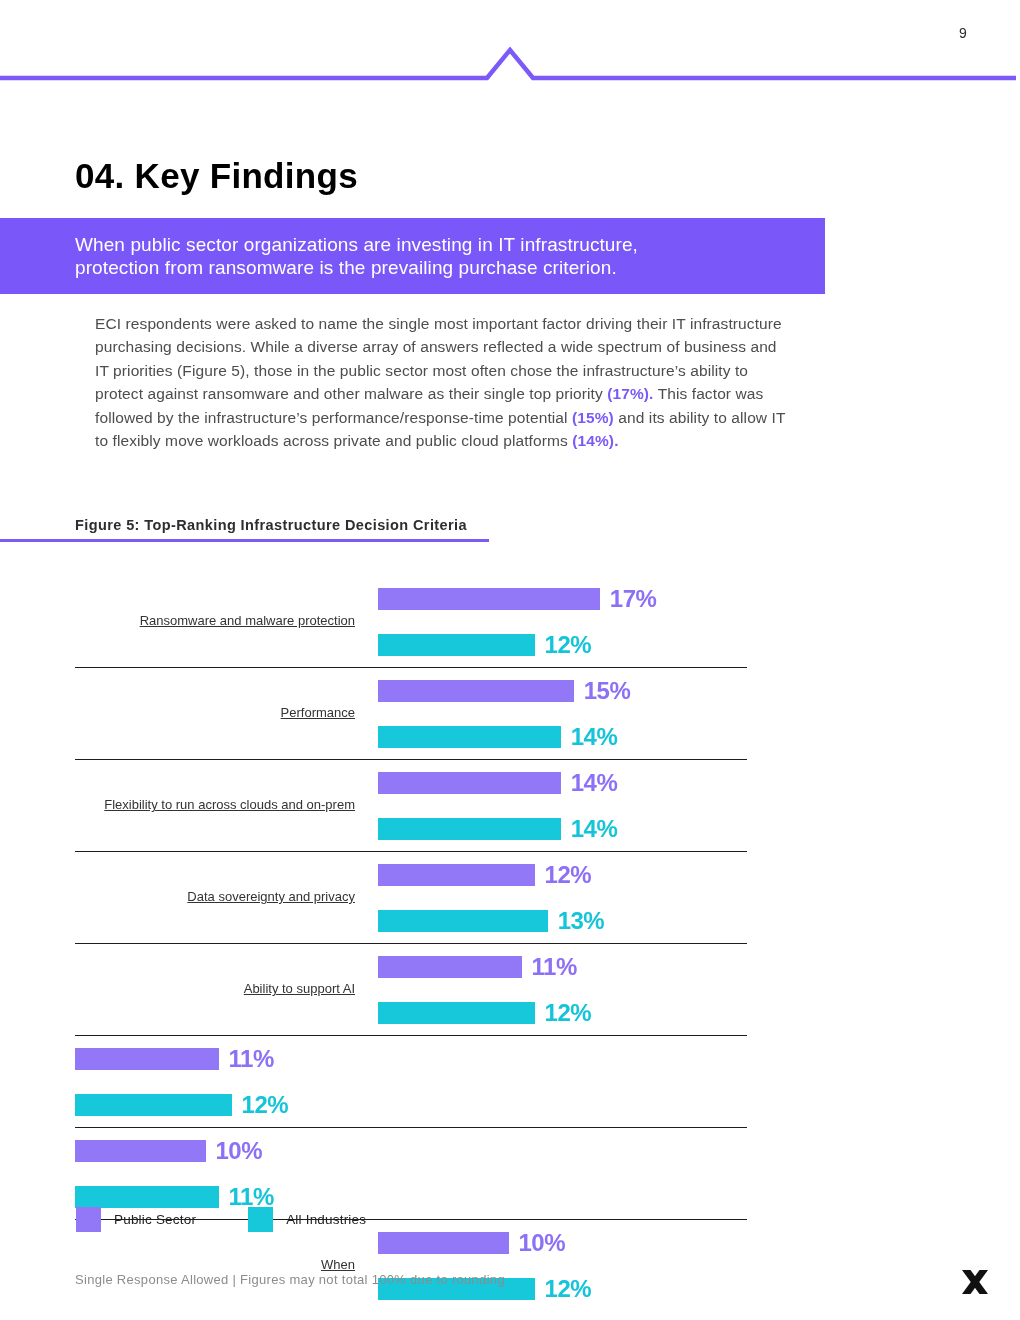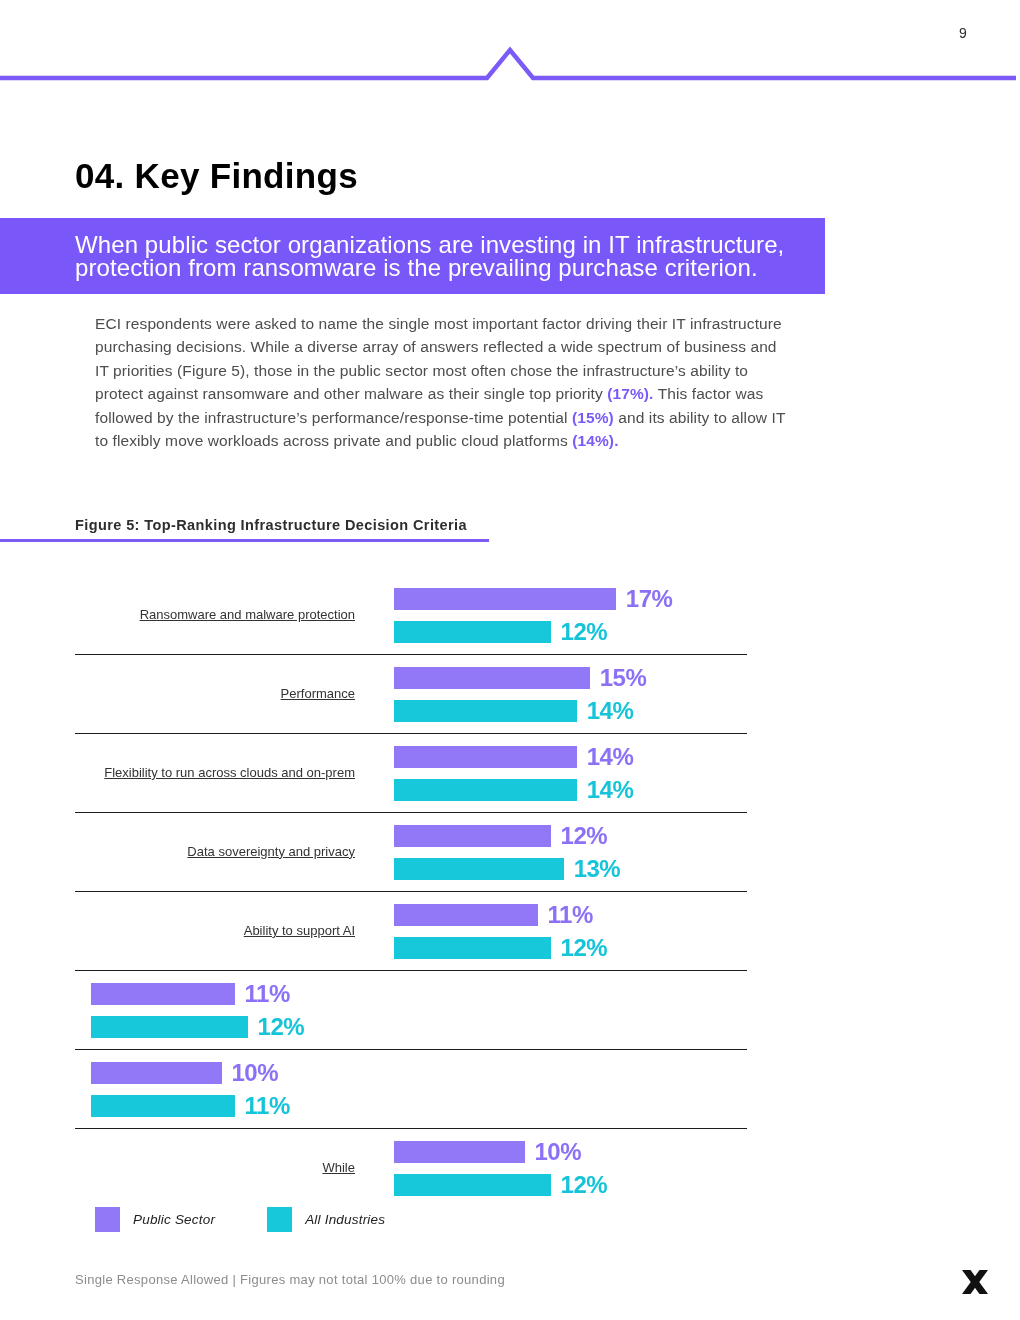--- a/index.html
+++ b/index.html
@@ -11,49 +11,49 @@
   .topline{position:absolute;left:0;top:0;width:1020px;height:92px;}
   .page-title{
     position:absolute;left:75px;top:156px;font-size:35px;font-weight:800;
     color:#000000;letter-spacing:.3px;
   }
   .callout{
     position:absolute;left:0;top:218px;width:825px;height:76px;background:#7a57f8;
     display:flex;align-items:center;box-sizing:border-box;padding-left:75px;padding-right:30px;
   }
   .callout-text{
-    color:#ffffff;font-size:24px;font-weight:500;line-height:23.5px;white-space:pre-line;
+    color:#ffffff;font-size:19px;font-weight:500;line-height:23.5px;white-space:pre-line;
     letter-spacing:.1px;
   }
   .body-para{
     position:absolute;left:75px;top:312px;width:695px;font-size:15.5px;color:#4d4d4d;
     line-height:23.4px;letter-spacing:.1px;margin-left:20px;
   }
   .body-para .accent{color:#7b5af7;font-weight:700;}
   .figure-caption{
     position:absolute;left:75px;top:517px;font-size:14.5px;font-weight:700;
     color:#2e2e2e;letter-spacing:.4px;
   }
   .caption-underline{position:absolute;left:0;top:539px;width:489px;height:3px;background:#7b5af7;}
   .chart{position:absolute;left:75px;top:576px;width:672px;}
   .chart-row{display:flex;align-items:center;min-height:72.5px;border-bottom:1.5px solid #1c1c1c;}
   .chart-row:last-child{border-bottom:none;}
   .row-label{
     width:303px;box-sizing:border-box;padding-right:23px;text-align:right;
     font-size:13px;color:#333333;line-height:1.4;flex-shrink:0;text-decoration:underline;
   }
-  .row-bars{flex:1;display:flex;flex-direction:column;gap:8px;padding:10px 0;margin-left:16px;}
+  .row-bars{flex:1;display:flex;flex-direction:column;gap:21px;padding:10px 0;}
   .bar-line{display:flex;align-items:center;height:25px;}
   .bar{height:22px;flex-shrink:0;}
   .bar.s0{background:#9278f7;}
   .bar.s1{background:#17c8db;}
   .val{margin-left:10px;font-size:24px;font-weight:800;letter-spacing:-.5px;white-space:nowrap;}
   .val.s0{color:#8c70f6;}
   .val.s1{color:#16c4d9;}
-  .legend{position:absolute;left:95px;top:1207px;display:flex;align-items:center;font-style:italic;}
+  .legend{position:absolute;left:76px;top:1207px;display:flex;align-items:center;}
   .legend-item{display:flex;align-items:center;margin-right:52px;}
   .legend-swatch{width:25px;height:25px;margin-right:13px;}
   .legend-label{font-size:13.5px;color:#222222;letter-spacing:.2px;}
   .footnote{
     position:absolute;left:75px;top:1248px;font-size:13px;color:#8c8c8c;letter-spacing:.3px;margin-top:24px;
   }
   .x-logo{position:absolute;left:959px;top:1269px;}
 </style>
 </head>
 <body>
@@ -160,21 +160,21 @@
           <div class="bar s0" style="width: 130.5px;"></div>
           <span class="val s0">10%</span>
         </div>
         <div class="bar-line">
           <div class="bar s1" style="width: 143.55px;"></div>
           <span class="val s1">11%</span>
         </div>
       </div>
     </div>
     <div class="chart-row">
-      <div class="row-label">While</div>
+      <div class="row-label">When</div>
       <div class="row-bars">
         <div class="bar-line">
           <div class="bar s0" style="width: 130.5px;"></div>
           <span class="val s0">10%</span>
         </div>
         <div class="bar-line">
           <div class="bar s1" style="width: 156.6px;"></div>
           <span class="val s1">12%</span>
         </div>
       </div>

